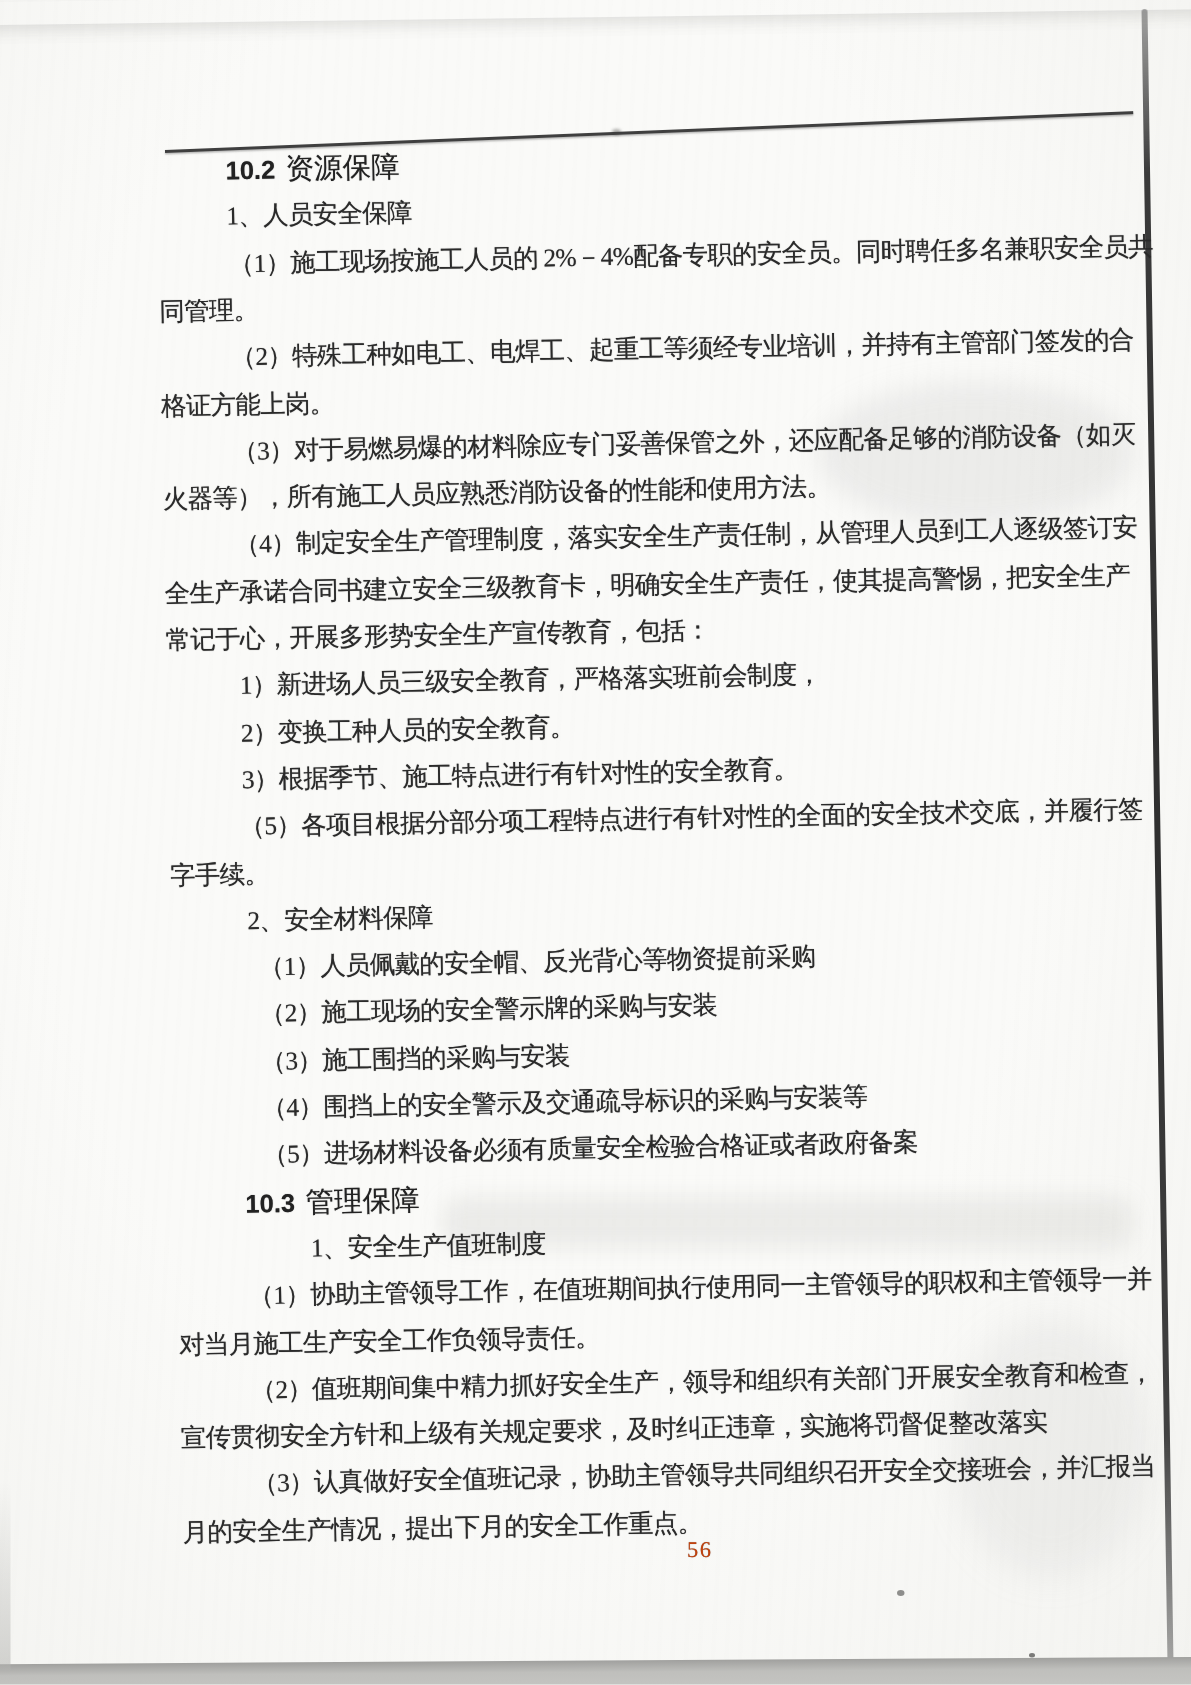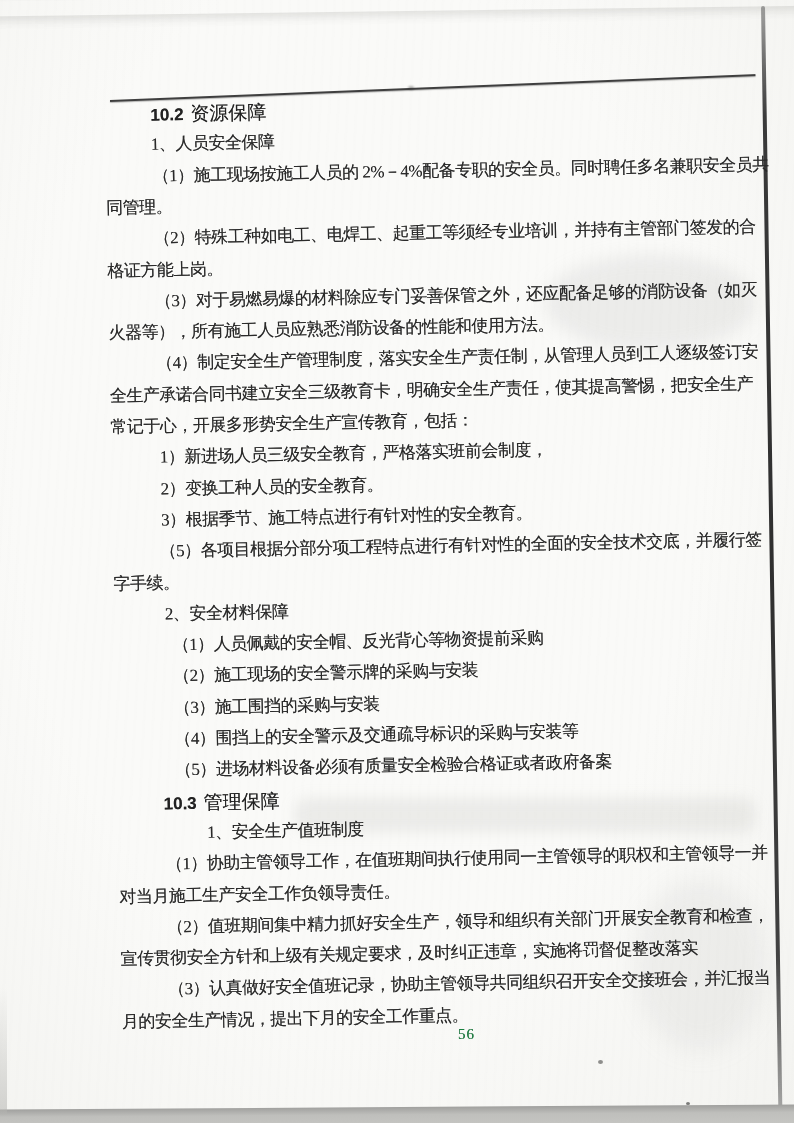--- a/index.html
+++ b/index.html
@@ -61,21 +61,21 @@
     font-size:17px;line-height:1;letter-spacing:-0.5px;
     color:#2a2a2a;text-shadow:0 0 0.6px rgba(45,45,45,.65);
   }
   .ln.heading{font-size:19px;letter-spacing:0;color:#222;}
   .ln.heading .num{
     font-family:"Liberation Sans","DejaVu Sans",sans-serif;
     font-weight:700;font-size:17px;margin-right:7px;
   }
   .pagenum{
     position:absolute;left:458px;top:1026px;
-    font-size:15px;color:#15803d;letter-spacing:1px;
+    font-size:15px;color:#c2410c;letter-spacing:1px;
     text-shadow:0 0 0.5px rgba(45,45,45,.6);
   }
 </style>
 </head>
 <body>
 
 <div class="paper"></div>
 <div class="grain"></div>
 
 <div class="top-edge"></div>

